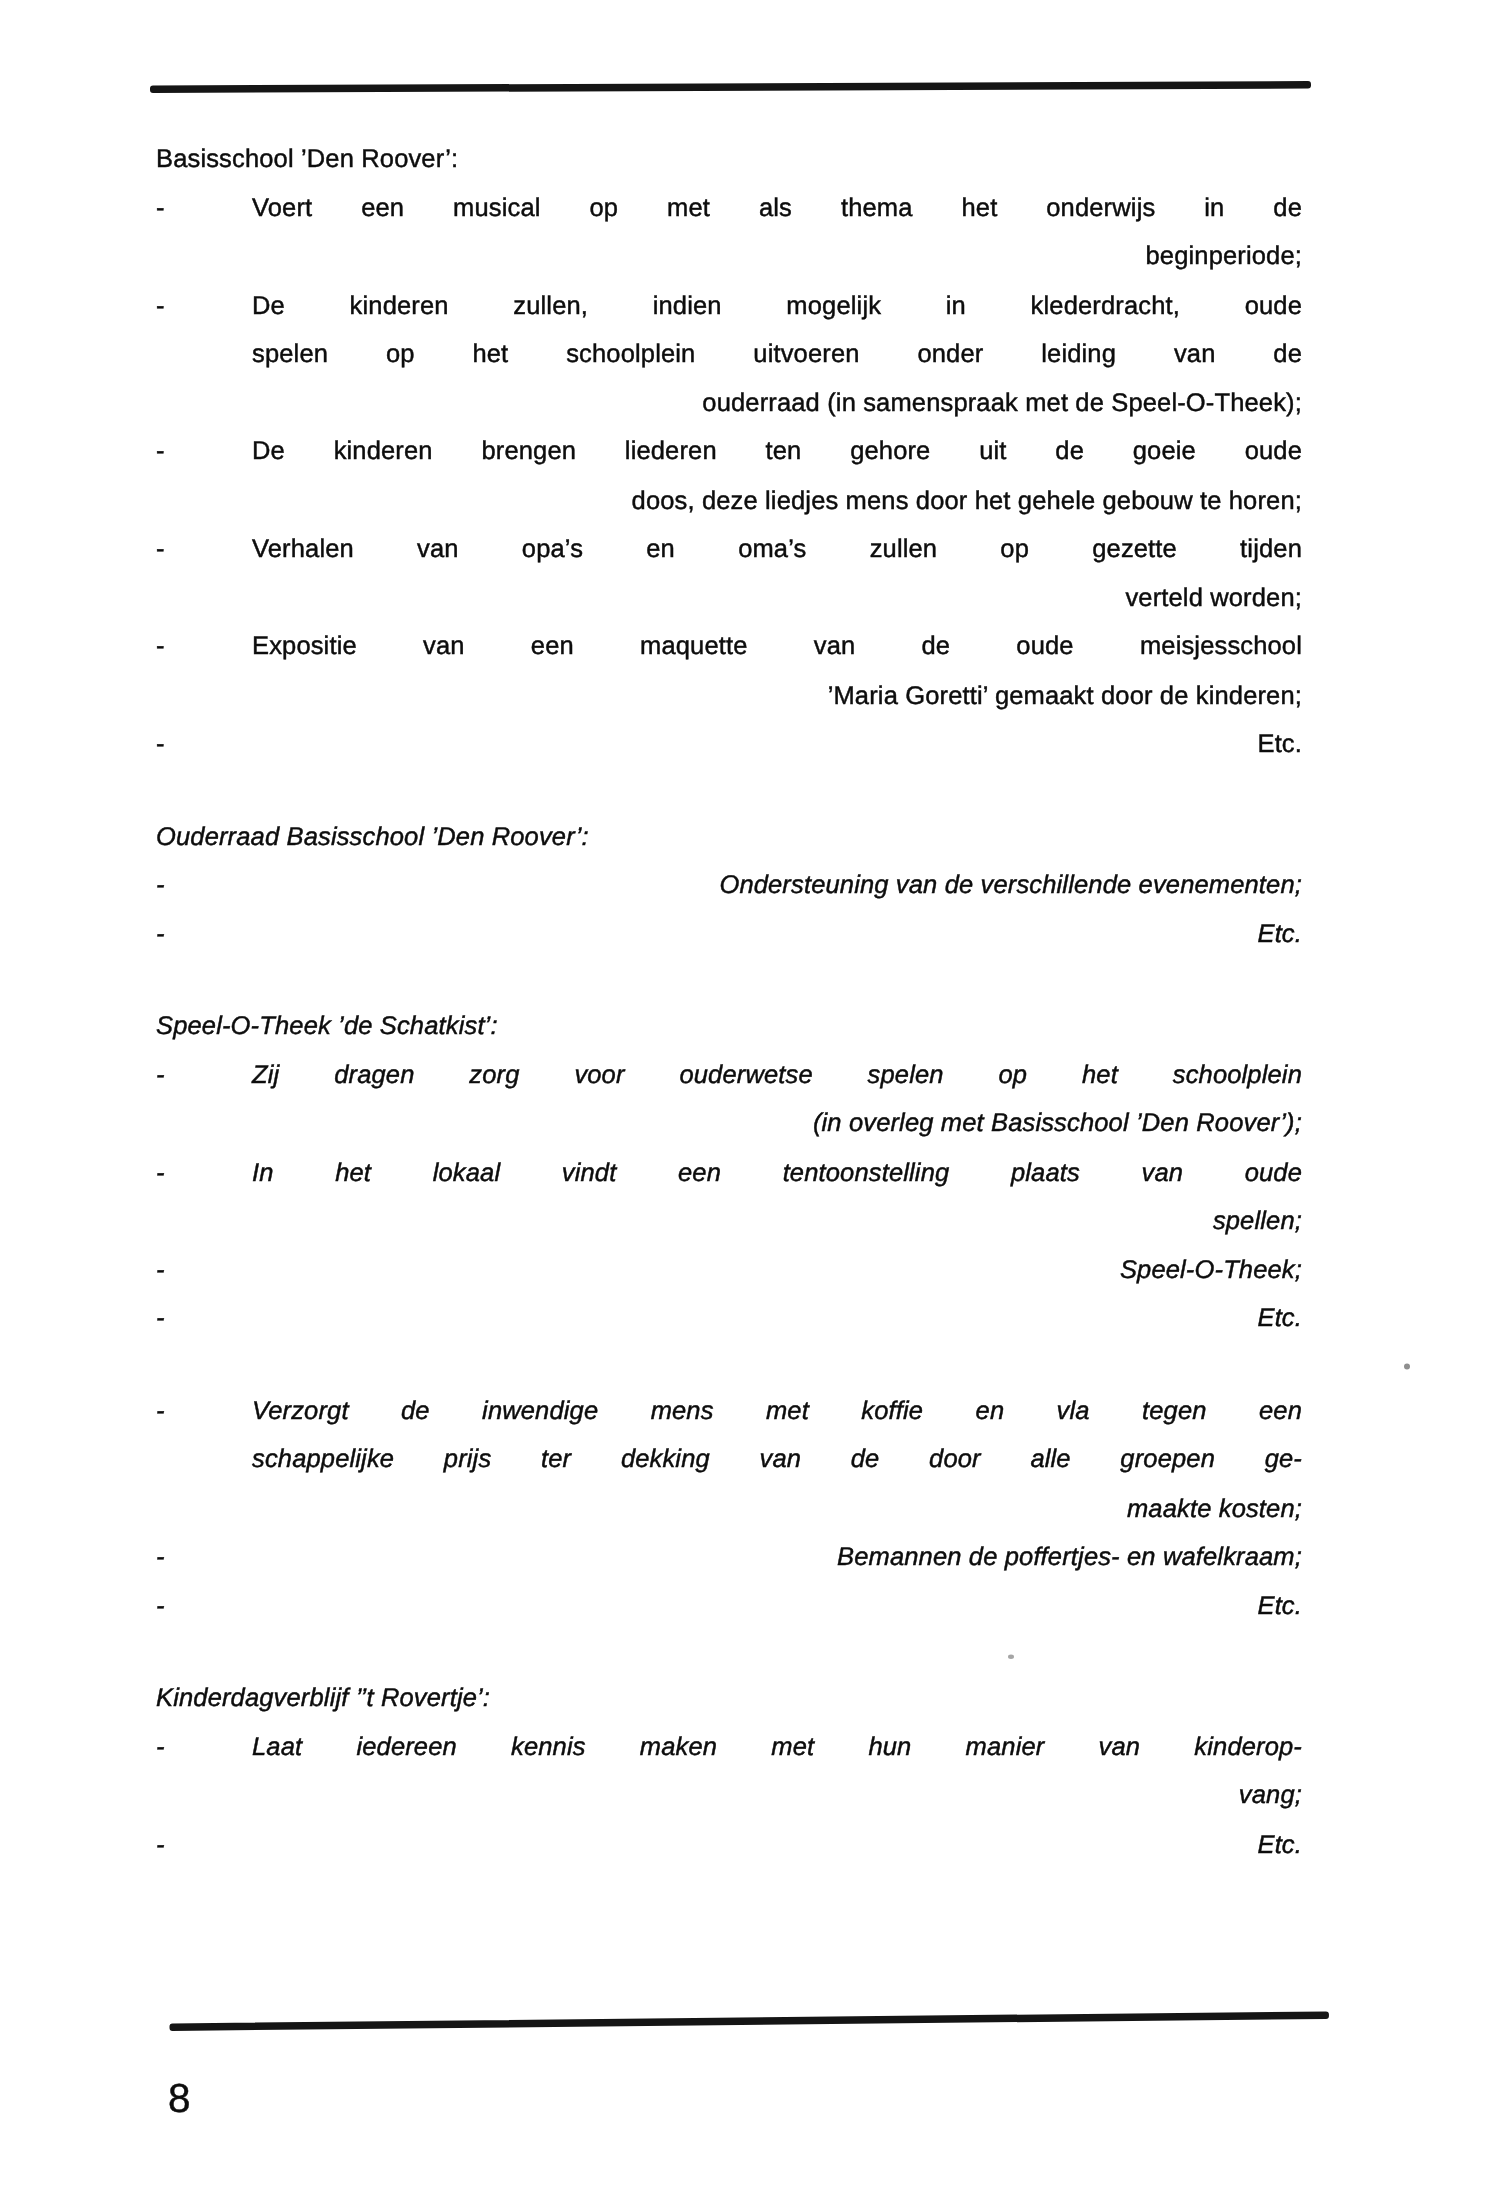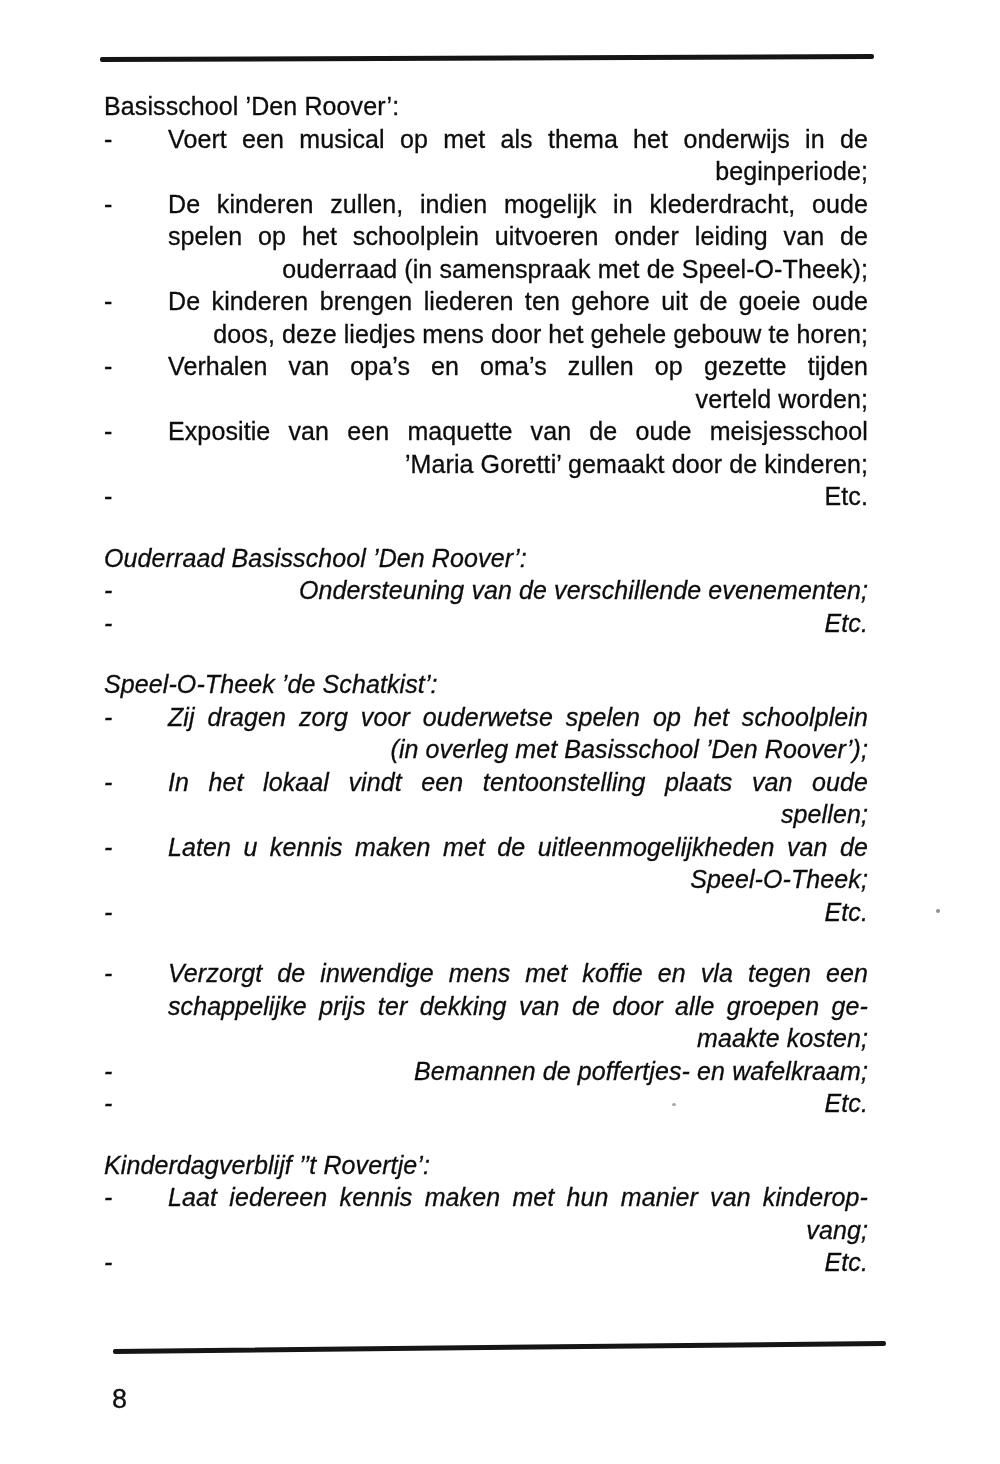--- a/index.html
+++ b/index.html
@@ -28,21 +28,21 @@
     width: 773px; height: 4.5px;
     background: #151515;
     transform: rotate(-0.6deg);
     transform-origin: left center;
     border-radius: 2px;
   }
   .content {
     position: absolute;
     left: 104px; top: 90px;
     width: 764px;
-    font-size: 25px;
+    font-size: 17px;
     line-height: 32.5px;
     letter-spacing: 0.1px;
   }
   .section { margin: 0; }
   .section + .section { margin-top: 29px; font-style: italic; }
   .heading { text-align: left; }
   .bullet { display: flex; align-items: flex-start; }
   .dash { width: 36px; flex: 0 0 36px; }
   .lines { flex: 1 1 auto; min-width: 0; }
   .line { text-align: right; }
@@ -144,21 +144,20 @@
       <div class="bullet">
         <span class="dash">-</span>
         <div class="lines">
           <div class="line just">In het lokaal vindt een tentoonstelling plaats van oude</div>
           <div class="line">spellen;</div>
         </div>
       </div>
       <div class="bullet">
         <span class="dash">-</span>
         <div class="lines">
-          <div class="line just">Laten u kennis maken met de uitleenmogelijkheden van de</div>
           <div class="line">Speel-O-Theek;</div>
         </div>
       </div>
       <div class="bullet">
         <span class="dash">-</span>
         <div class="lines">
           <div class="line">Etc.</div>
         </div>
       </div>
     </div>

